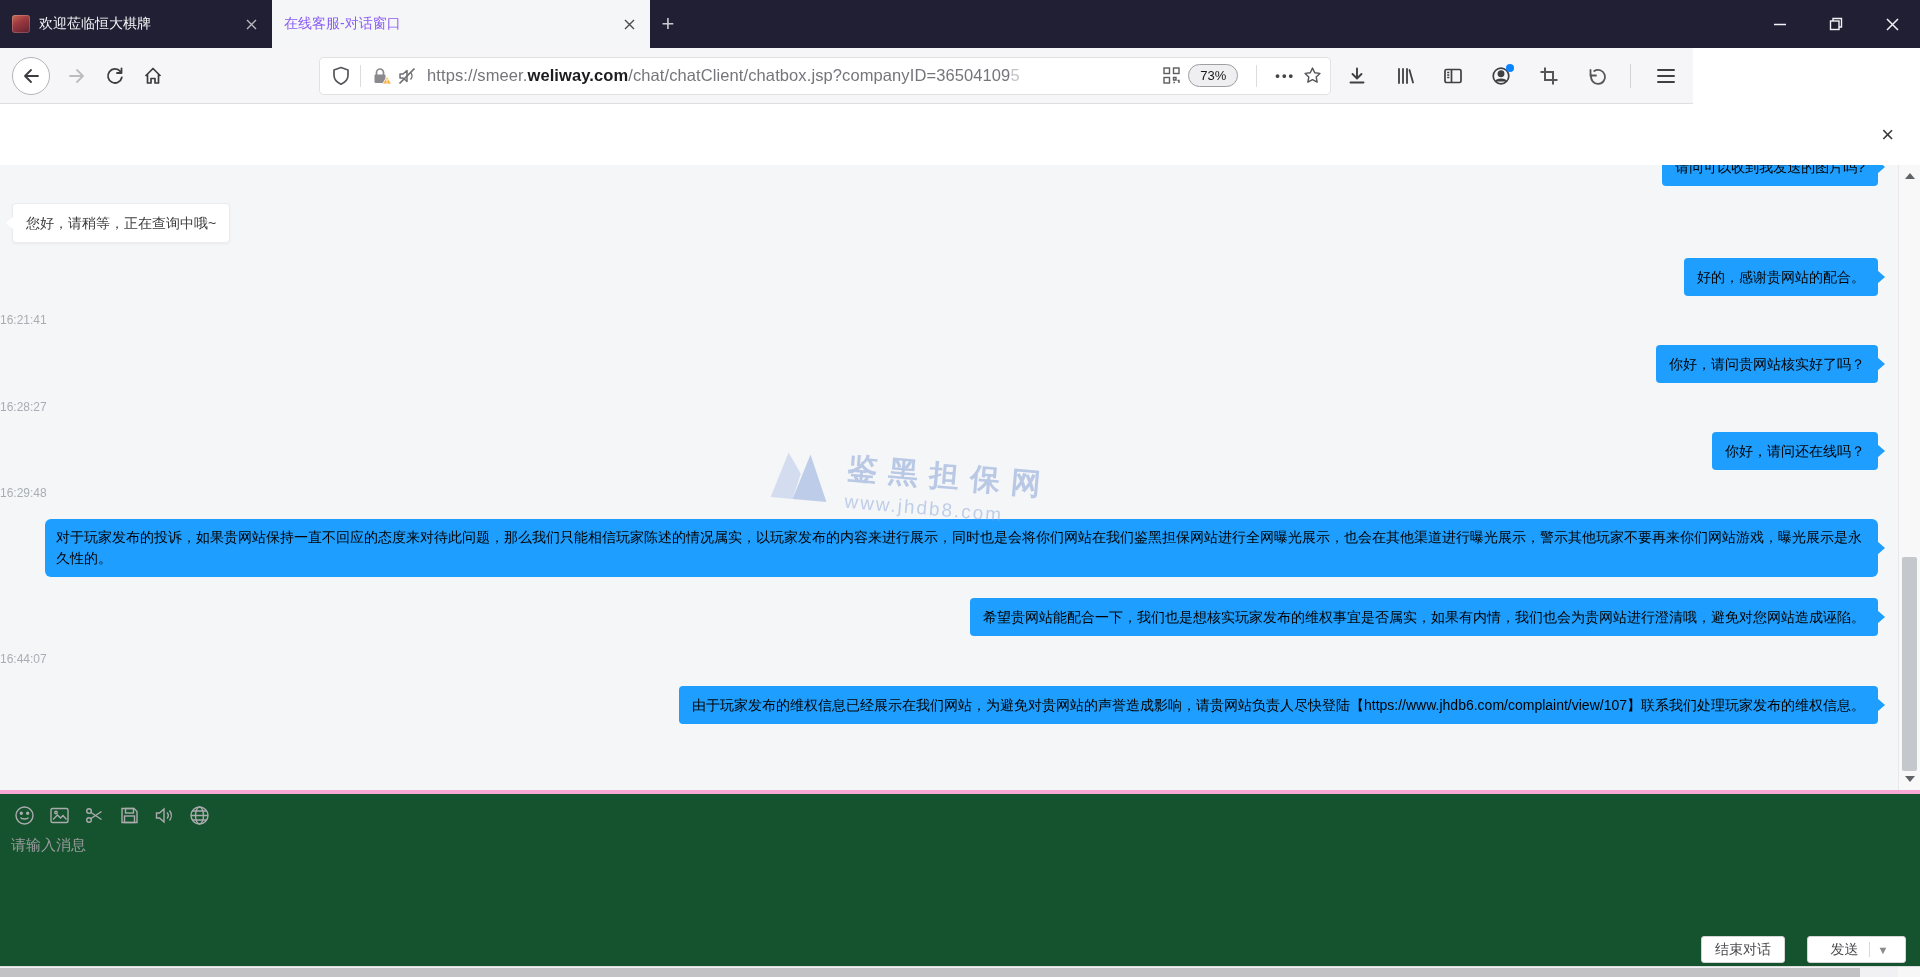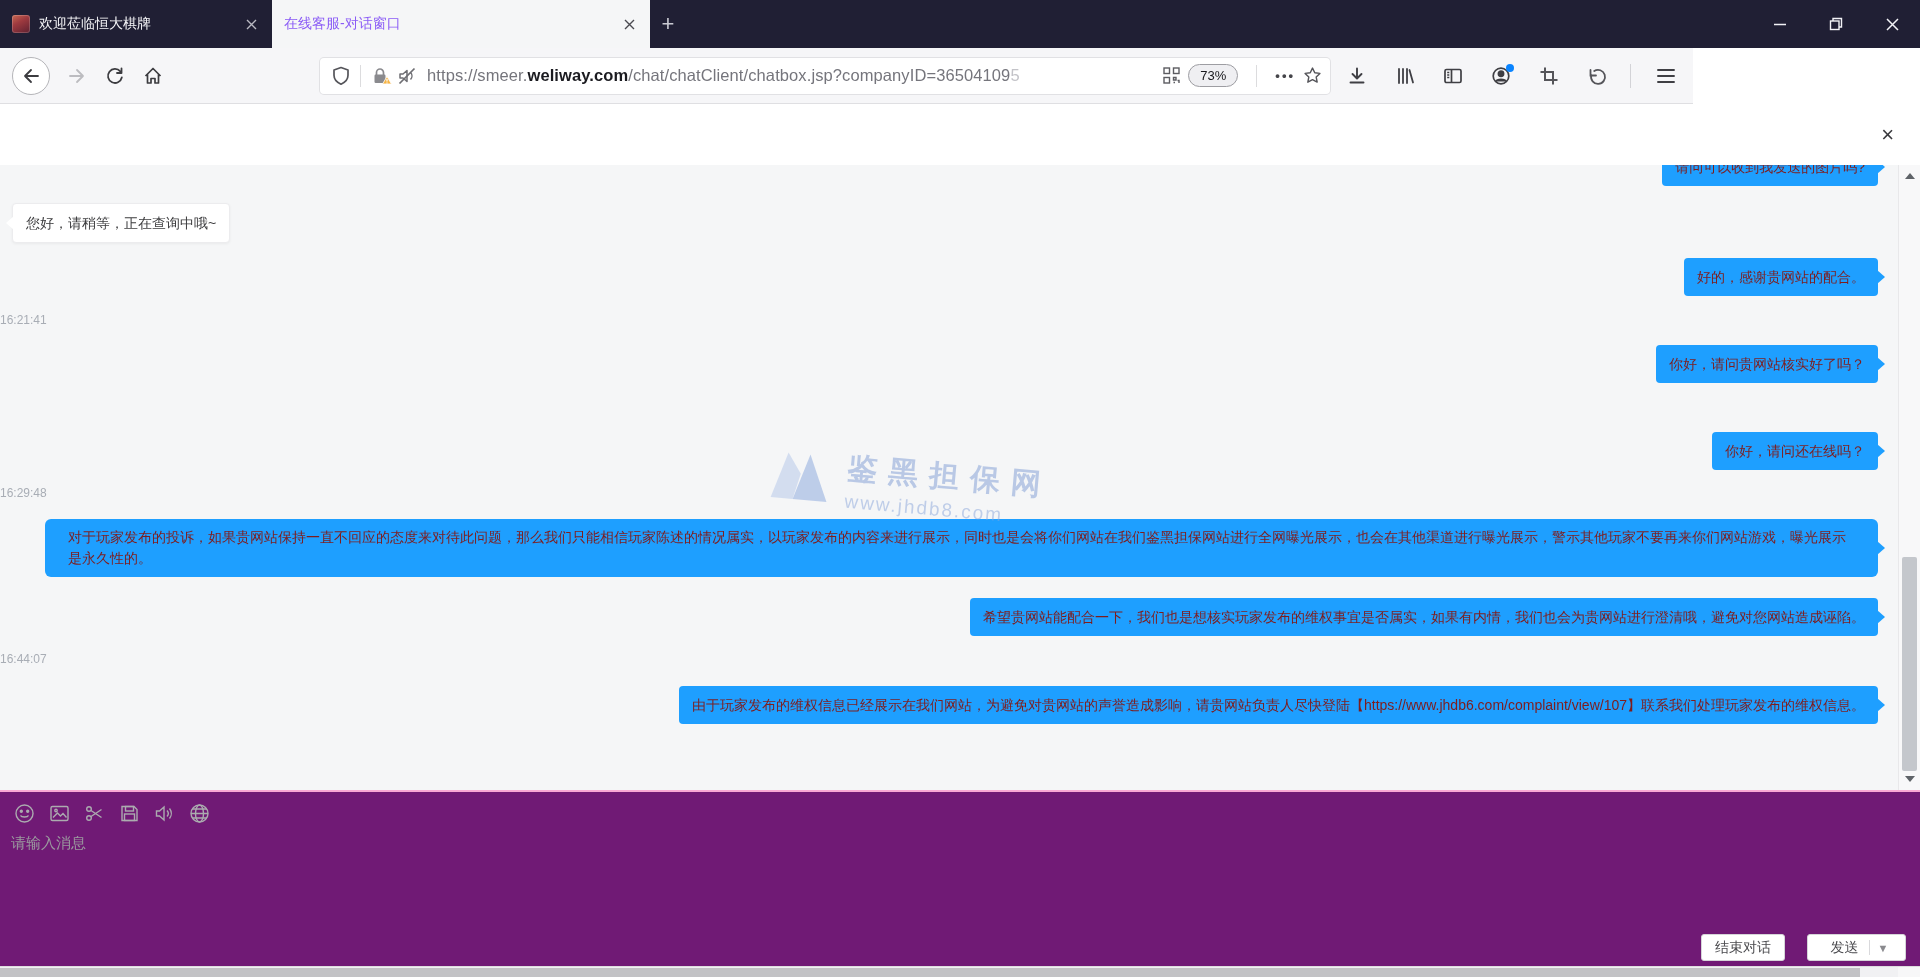--- a/index.html
+++ b/index.html
@@ -38,43 +38,43 @@
   .toolbtn { width:42px; height:36px; display:flex; align-items:center; justify-content:center; flex:none; position:relative; margin-left:6px; }
   .tool-sep { width:1px; height:24px; background:#d3d3d7; margin:0 8px 0 12px; }
   .notif-dot { position:absolute; top:6px; right:8px; width:8px; height:8px; border-radius:50%; background:var(--dot,#0A84FF); }
 
   
   .page { position:absolute; left:0; top:104px; width:1920px; height:873px; background:#fff; }
   .page-close { position:absolute; top:20px; right:26px; font-size:22px; line-height:1; color:#3a3a3e; cursor:pointer; }
 
   .chat { position:absolute; left:0; top:61px; width:1920px; height:625px; background:#f5f6f7; overflow:hidden; }
 
-  .bubble { position:absolute; background:var(--blue,#1E9FFF); color:#7f1d1d; font-size:14px; line-height:20px; padding:9px 13px; border-radius:4px; white-space:nowrap; z-index:1; }
+  .bubble { position:absolute; background:var(--blue,#1E9FFF); color:#000000; font-size:14px; line-height:20px; padding:9px 13px; border-radius:4px; white-space:nowrap; z-index:1; }
   .bubble .tail { position:absolute; right:-7px; top:50%; margin-top:-7px; width:0; height:0; border-top:7px solid transparent; border-bottom:7px solid transparent; border-left:8px solid var(--blue,#1E9FFF); }
   .bubble.left { background:#fff; color:#3c3c3e; border:1px solid #ececee; box-shadow:0 1px 3px rgba(0,0,0,.05); }
   .bubble.left .tail { left:-7px; right:auto; top:12px; margin-top:0; border-left:none; border-right:8px solid #fff; }
-  .bubble.wide { white-space:normal; line-height:21px; padding:8px 23px; border-radius:6px; text-align:left; }
+  .bubble.wide { white-space:normal; line-height:21px; padding:8px 11px; border-radius:6px; text-align:left; }
   .ts { position:absolute; left:0; width:1900px; text-align:left; font-size:12px; color:#a8adb5; z-index:1; }
 
   .watermark { position:absolute; left:770px; top:283px; width:390px; height:84px; display:flex; align-items:center; z-index:5; pointer-events:none; opacity:.5; transform:rotate(5deg); }
   .wm-text { margin-left:14px; }
   .wm-title { font-size:30px; letter-spacing:11px; color:#7e9cd4; font-weight:bold; white-space:nowrap; }
   .wm-site { font-size:19px; letter-spacing:2px; color:#8aa6da; margin-top:2px; }
 
   
   .vscroll { position:absolute; top:61px; right:0; width:22px; height:625px; background:#f8f8f9; border-left:1px solid #e8e8ea; z-index:6; }
   .varrow { position:absolute; left:0; width:21px; height:18px; display:flex; align-items:center; justify-content:center; }
   .varrow.up { top:2px; } .varrow.down { bottom:2px; }
   .varrow span { display:block; width:0; height:0; border-left:5px solid transparent; border-right:5px solid transparent; }
   .varrow.up span { border-bottom:6px solid #5f6368; }
   .varrow.down span { border-top:6px solid #5f6368; }
   .vthumb { position:absolute; left:3px; top:392px; width:15px; height:214px; background:#c4c7cc; border-radius:2px; }
 
   
-  .composer { position:absolute; left:0; top:686px; width:1920px; height:176px; background:#701a75; border-top:2px solid #f9a8d4; }
+  .composer { position:absolute; left:0; top:686px; width:1920px; height:176px; background:#14532d; border-top:4px solid #f9a8d4; }
   .tools { position:absolute; left:13px; top:10px; display:flex; }
   .tool { width:22px; height:22px; margin-right:13px; display:flex; align-items:center; justify-content:center; }
   .ph { position:absolute; left:11px; top:42px; font-size:15px; color:#9b9b9f; }
   .actions { position:absolute; right:14px; top:142px; display:flex;padding-left:28px; }
   .btn { height:27px; border:1px solid #d5d5d8; border-radius:3px; background:#fff; font-size:14px; color:#4a4a4e; display:flex; align-items:center; justify-content:center; font-family:inherit; }
   .btn-end { width:84px; margin-right:22px; }
   .btn-send { width:99px; padding:0 8px 0 14px; }
   .btn-send .sep { width:1px; height:15px; background:#d9d9dc; margin:0 8px 0 10px; }
   .btn-send .caret { font-size:11px; color:#8a8a8e; }
 
@@ -256,20 +256,21 @@
         <div class="wm-text">
           <div class="wm-title">鉴黑担保网</div>
           <div class="wm-site">www.jhdb8.com</div>
         </div>
       </div>
     <div class="bubble right" style="top: -17px; right: 42px;">请问可以收到我发送的图片吗?<span class="tail"></span></div>
         <div class="bubble left" style="top: 38px; left: 12px;">您好，请稍等，正在查询中哦~<span class="tail"></span></div>
         <div class="bubble right" style="top: 93px; right: 42px;">好的，感谢贵网站的配合。<span class="tail"></span></div>
         <div class="ts" style="top: 148px;">16:21:41</div>
         <div class="bubble right" style="top: 180px; right: 42px;">你好，请问贵网站核实好了吗？<span class="tail"></span></div>
+        <div class="ts" style="top: 235px;">16:28:27</div>
         <div class="bubble right" style="top: 267px; right: 42px;">你好，请问还在线吗？<span class="tail"></span></div>
         <div class="ts" style="top: 321px;">16:29:48</div>
         <div class="bubble right wide" style="top: 354px; left: 45px; right: 42px;">对于玩家发布的投诉，如果贵网站保持一直不回应的态度来对待此问题，那么我们只能相信玩家陈述的情况属实，以玩家发布的内容来进行展示，同时也是会将你们网站在我们鉴黑担保网站进行全网曝光展示，也会在其他渠道进行曝光展示，警示其他玩家不要再来你们网站游戏，曝光展示是永久性的。<span class="tail"></span></div>
         <div class="bubble right" style="top: 433px; right: 42px;">希望贵网站能配合一下，我们也是想核实玩家发布的维权事宜是否属实，如果有内情，我们也会为贵网站进行澄清哦，避免对您网站造成诬陷。<span class="tail"></span></div>
         <div class="ts" style="top: 487px;">16:44:07</div>
         <div class="bubble right" style="top: 521px; right: 42px;">由于玩家发布的维权信息已经展示在我们网站，为避免对贵网站的声誉造成影响，请贵网站负责人尽快登陆【https://www.jhdb6.com/complaint/view/107】联系我们处理玩家发布的维权信息。<span class="tail"></span></div>
       </div>
 
     <div class="vscroll">
       <div class="varrow up">

